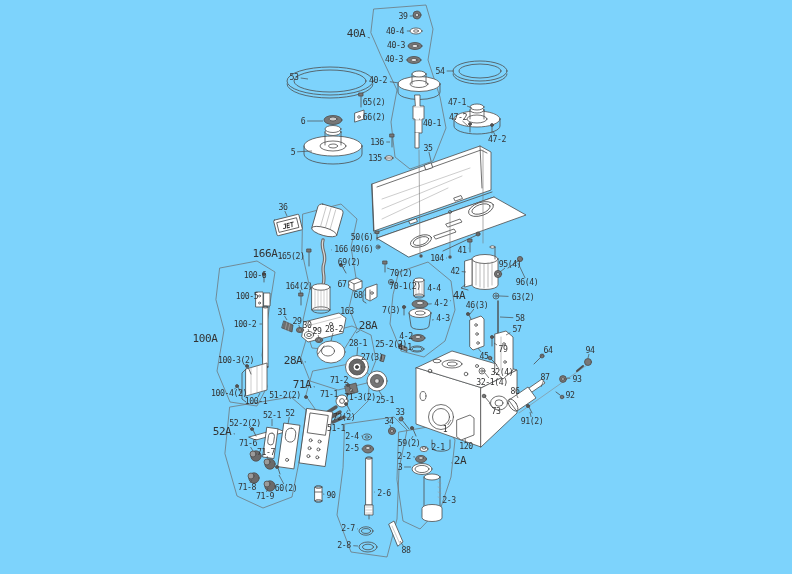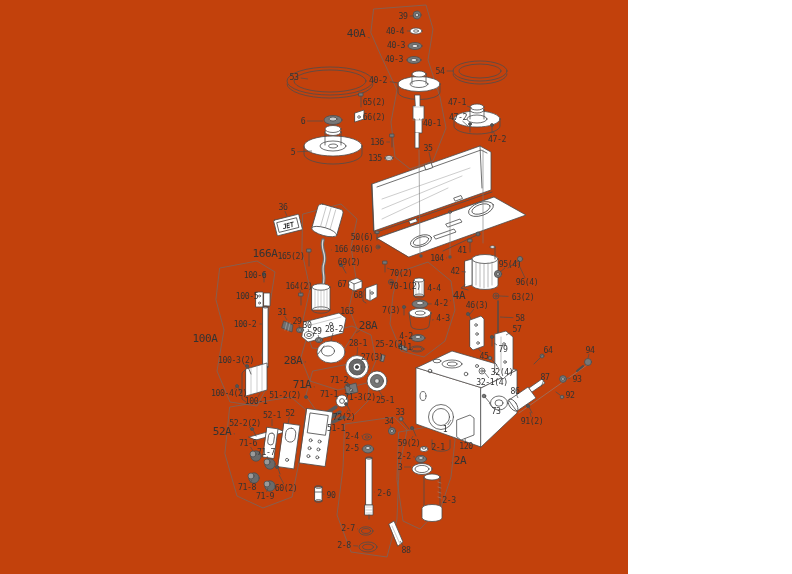--- a/index.html
+++ b/index.html
@@ -1,16 +1,16 @@
 <!DOCTYPE html>
 <html><head>
 <meta charset="utf-8">
 <style>
   html,body{margin:0;padding:0;background:#ffffff;}
-  .canvas{position:relative;width:628px;height:574px;background:#c2410c;overflow:hidden;}
+  .canvas{position:relative;width:792px;height:574px;background:#7dd3fc;overflow:hidden;}
   svg text{font-family:"DejaVu Sans Mono", "Liberation Mono", monospace;fill:#333333;letter-spacing:-0.4px;}
   svg{display:block;}
 </style>
 </head>
 <body>
 
 <div class="canvas">
 <svg id="diagram" width="792" height="574" viewBox="0 0 792 574">
 
   <g stroke="#4d4d4d" stroke-width="0.8" fill="none" stroke-linejoin="round" stroke-linecap="round">

